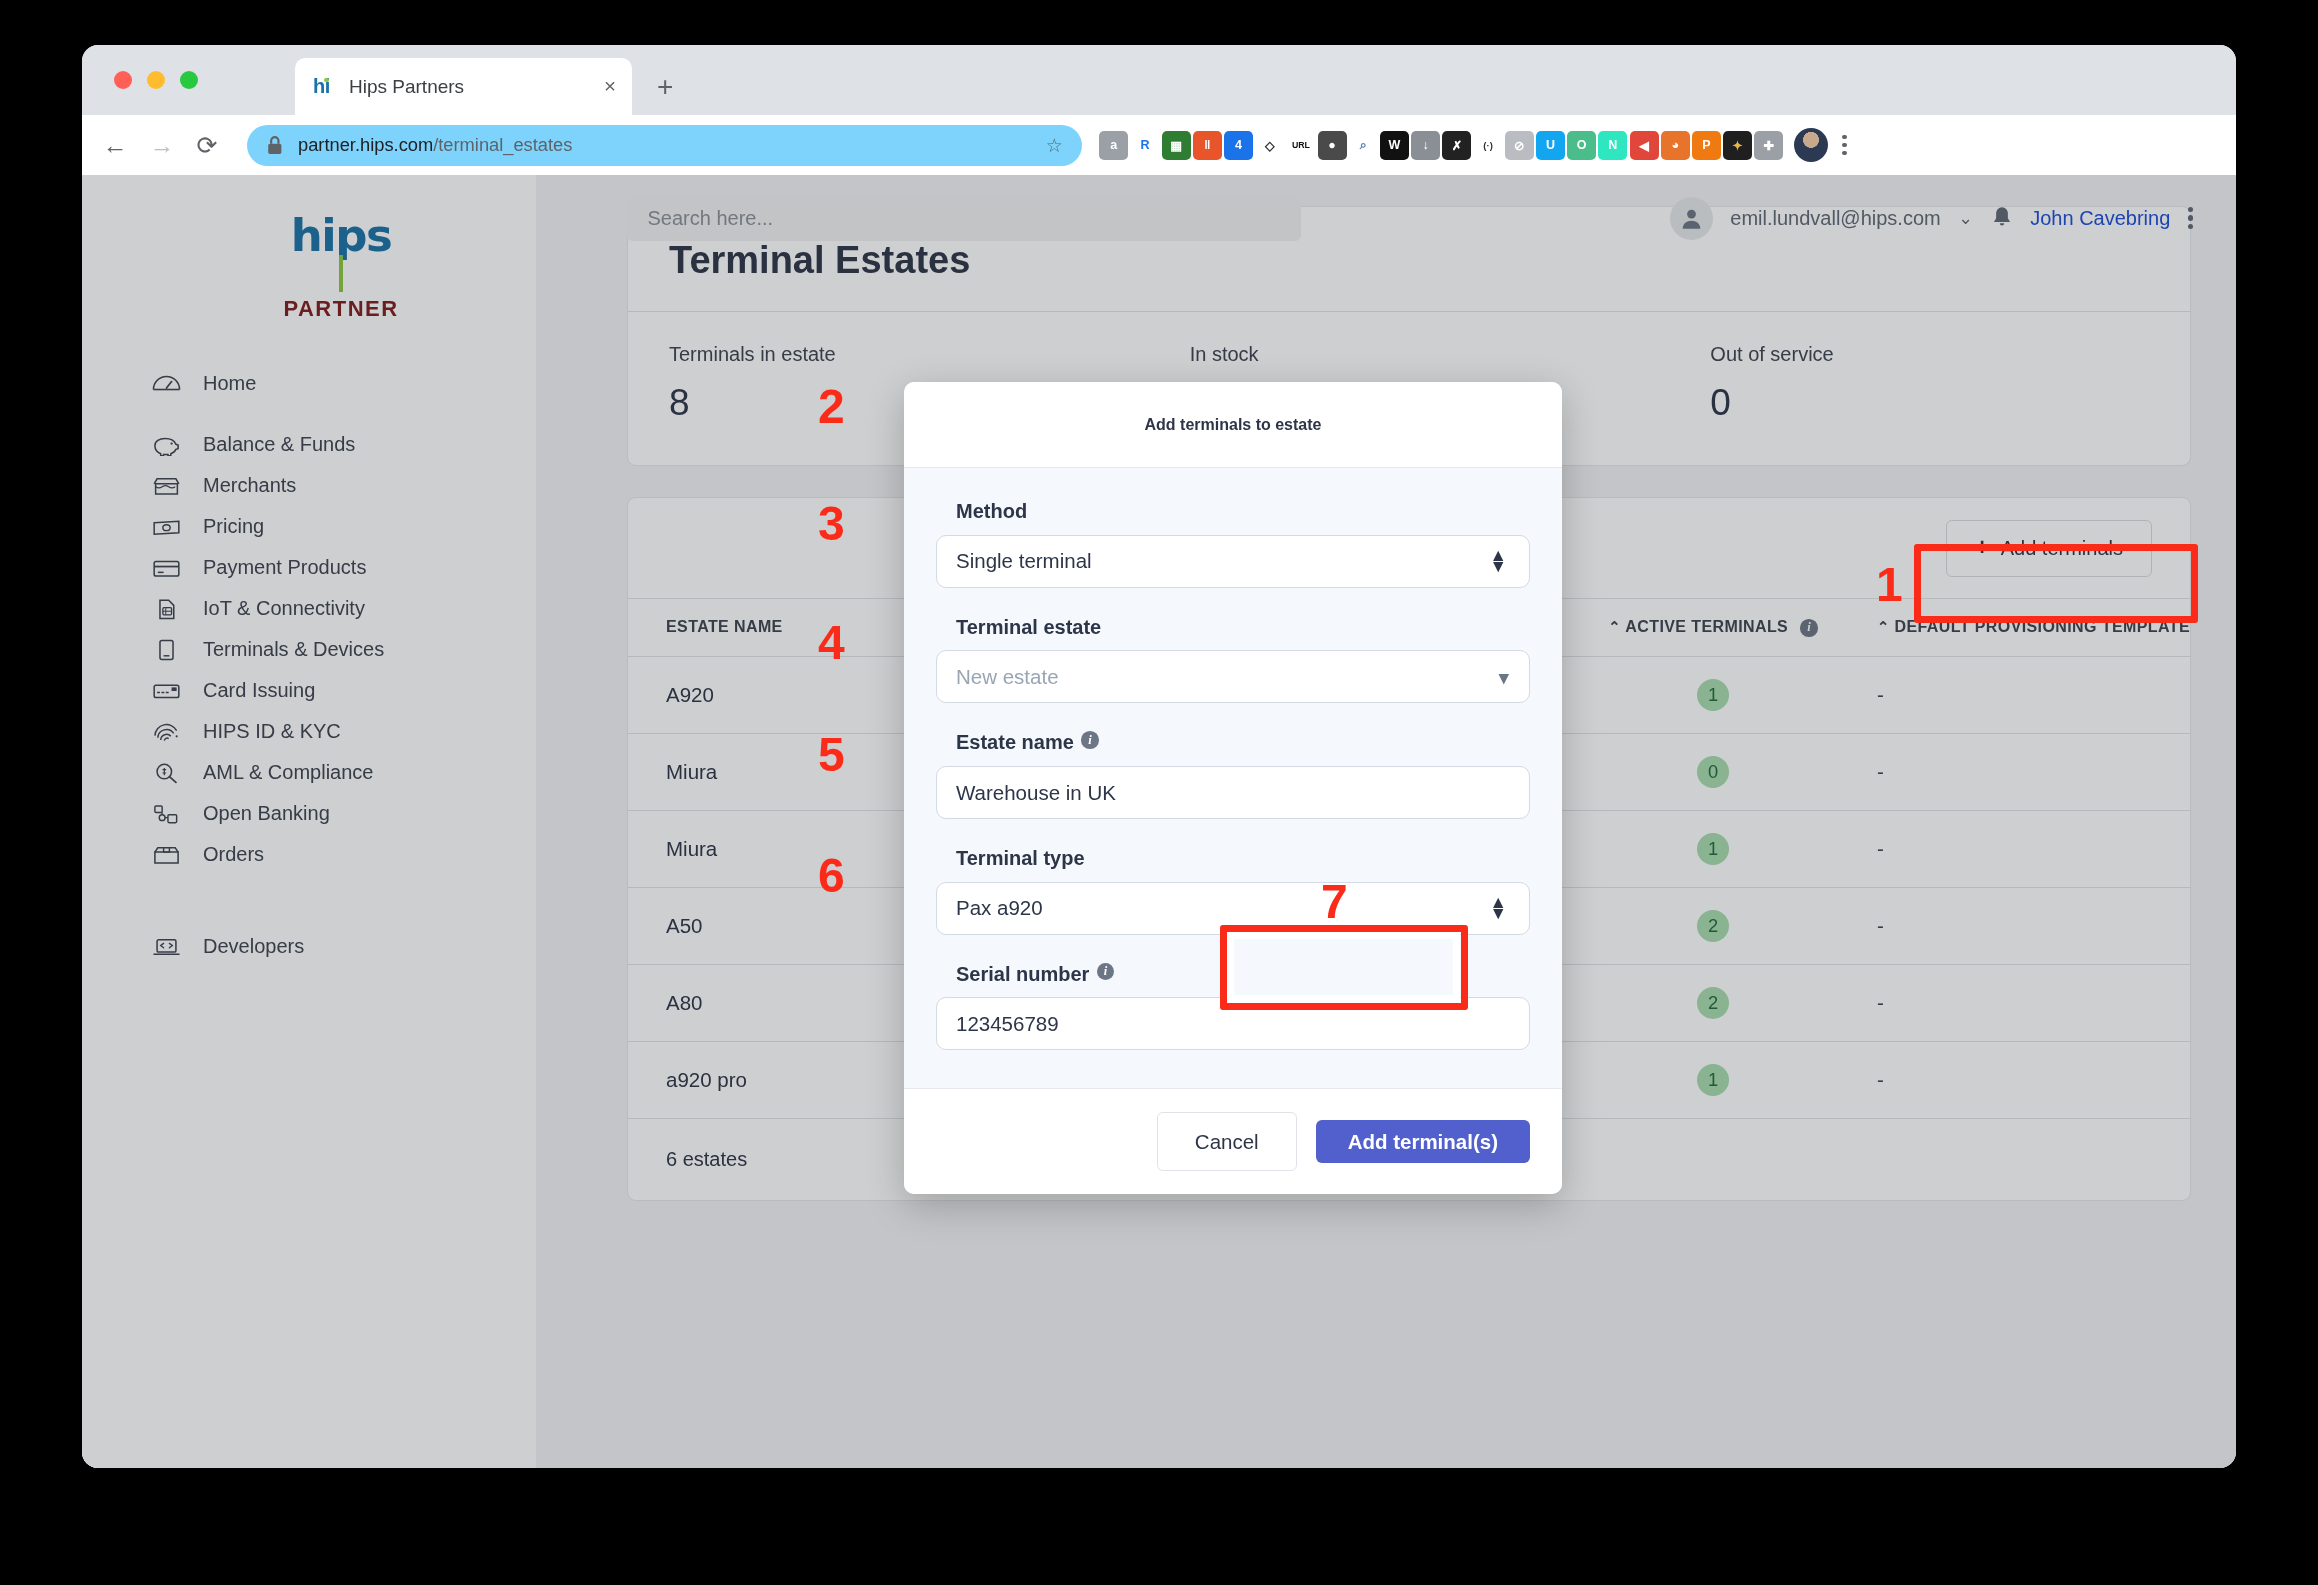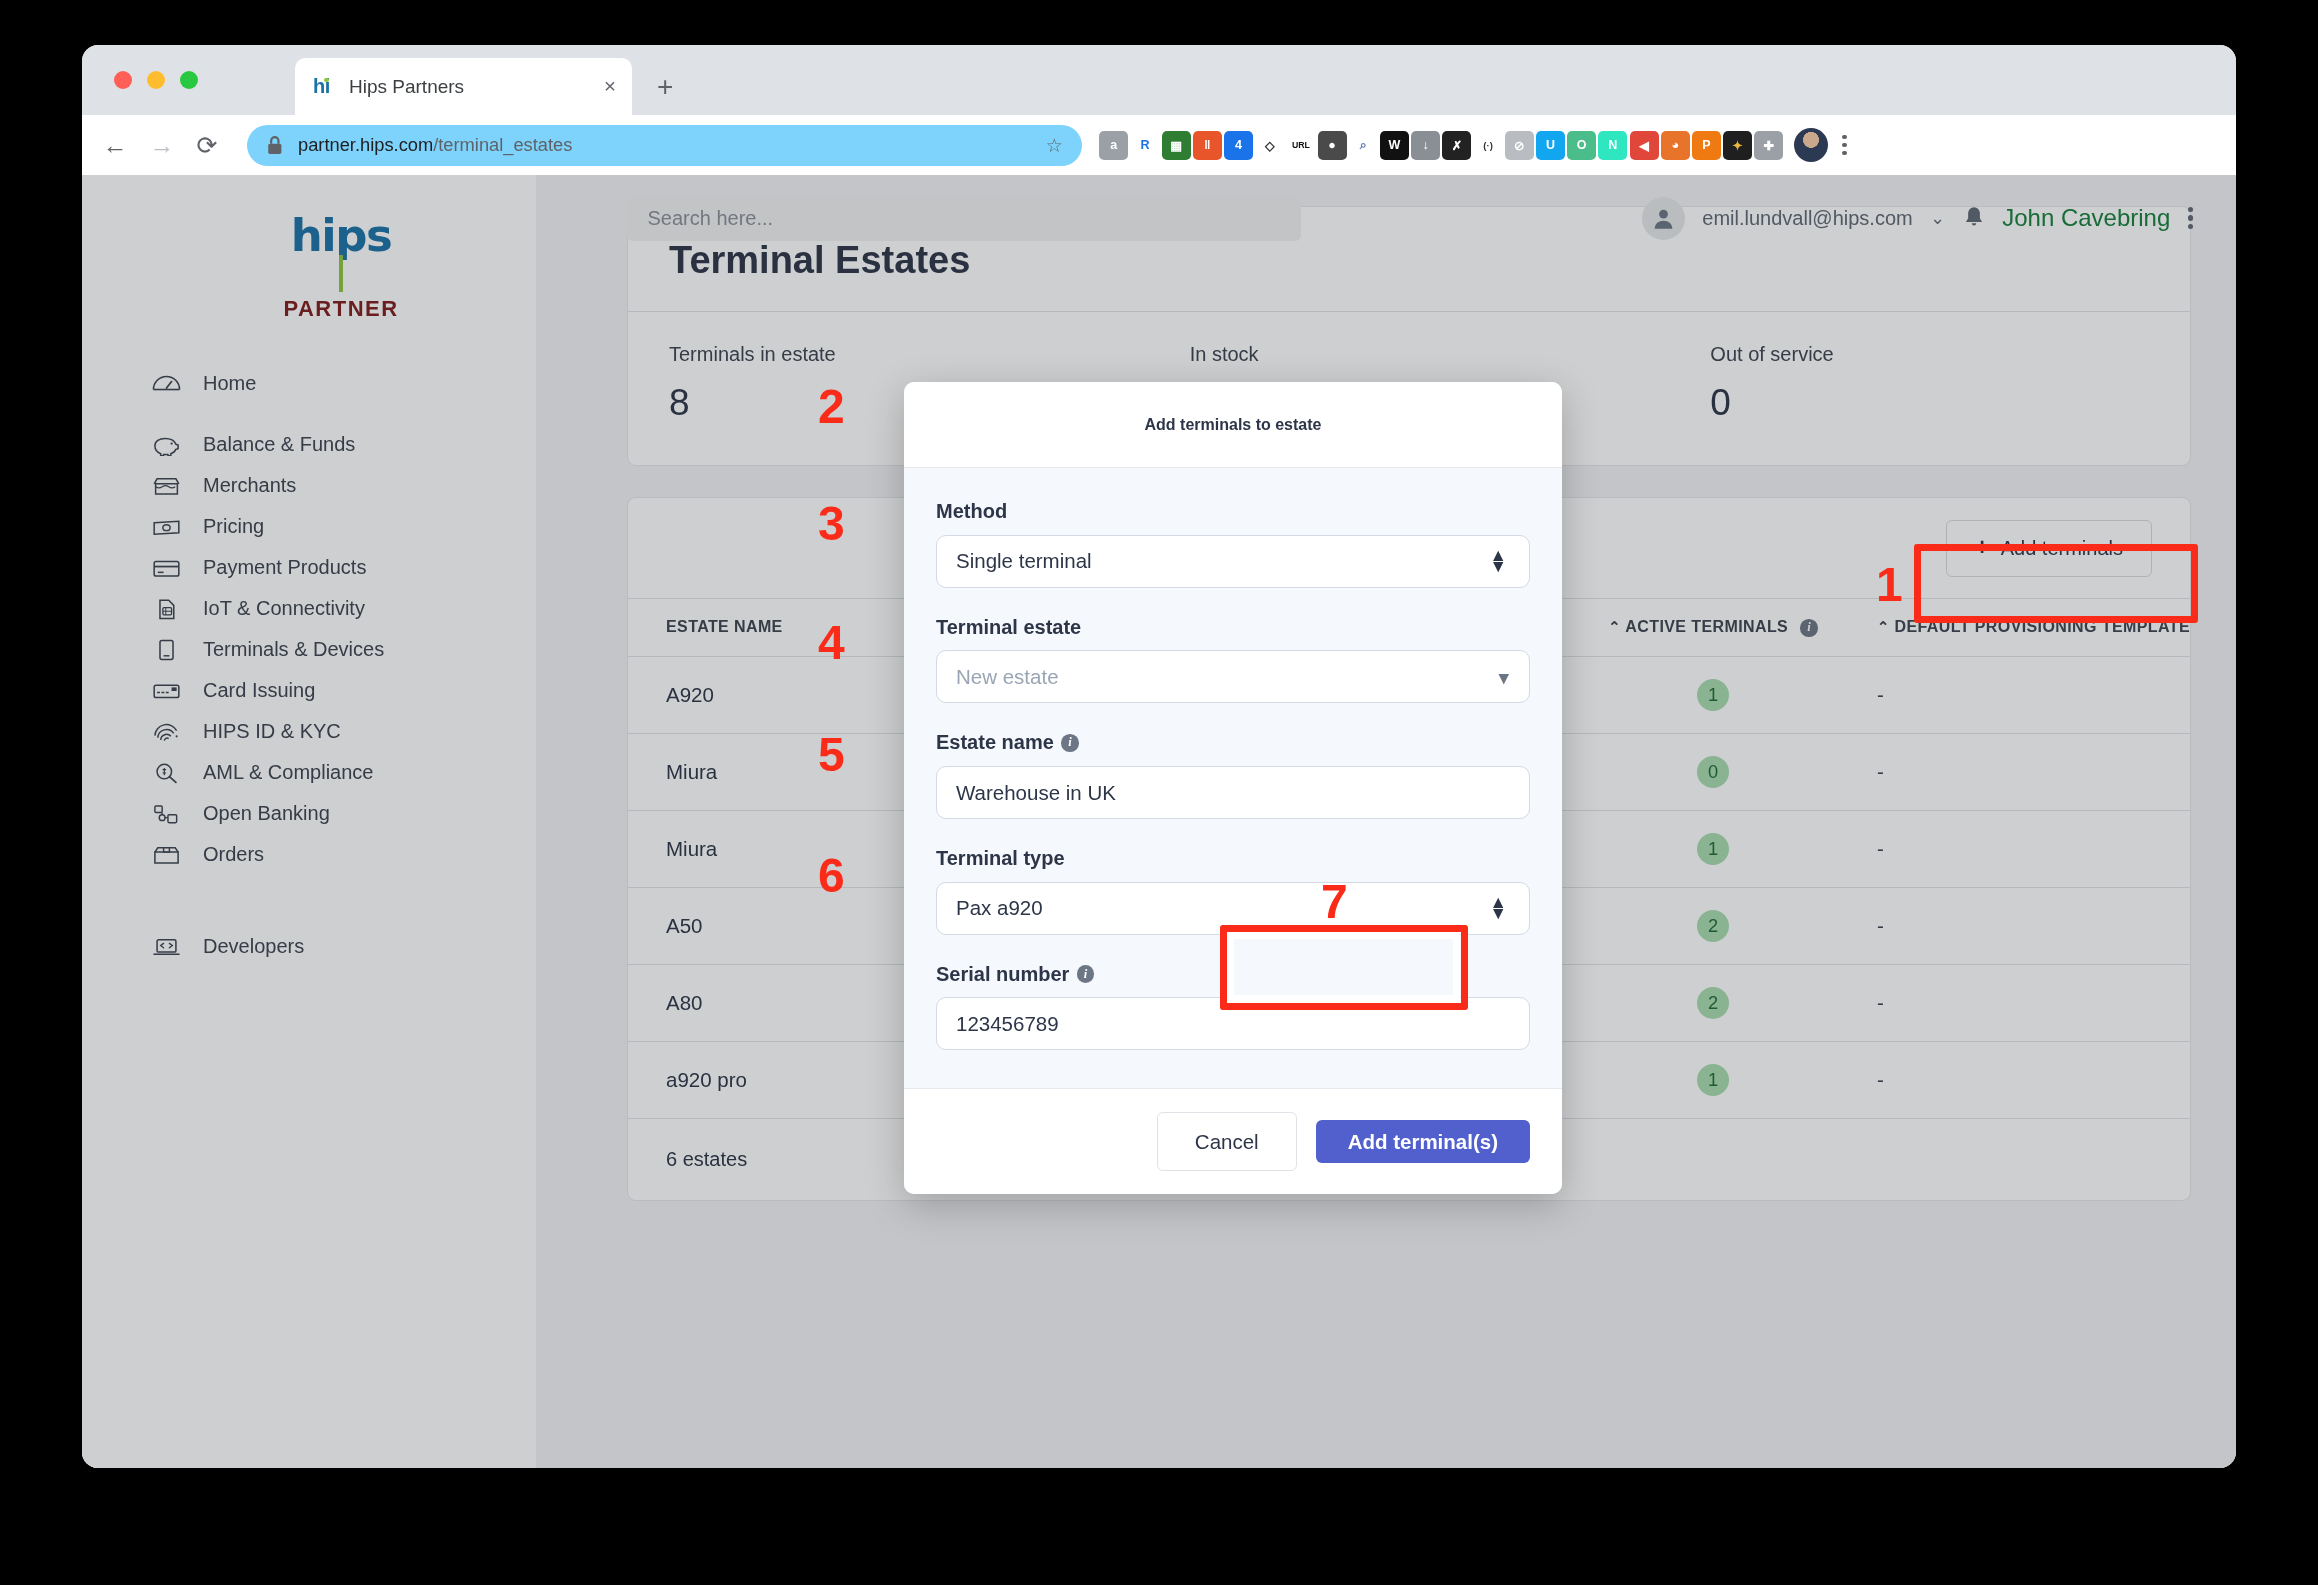--- a/index.html
+++ b/index.html
@@ -178,21 +178,21 @@
   #search-box {
     flex:0 0 674px; height:45px; background:#f0f1f3; border-radius:5.9px;
     display:flex; align-items:center; padding:0 20.5px;
     font-size:20px; color:#8a9099;
   }
   #topbar-right { margin-left:auto; display:flex; align-items:center; gap:17.6px; }
   #user-avatar { width:43px;height:43px;border-radius:50%;background:#e6e8ea;
      display:flex;align-items:center;justify-content:center; }
   #user-email { font-size:20px; color:#5f6875; }
   .chev { font-size:17.6px; color:#5f6875; }
-  #user-name { font-size:24px; color:#15803d; }
+  #user-name { font-size:20px; color:#1d4ed8; }
   #kebab { display:flex; flex-direction:column; gap:3.7px; }
   #kebab i { width:5.1px;height:5.1px;border-radius:50%;background:#5f6875;display:block; }
 
   
   #modal {
     position:absolute; z-index:60;
     left:822px; top:207px;
     width:658px; height:812px;
     background:#fff;
     border-radius:10.3px;
@@ -203,21 +203,21 @@
   #modal-header {
     height:86px; display:flex; align-items:center; justify-content:center;
     border-bottom:0.7px solid #e6e9ee; background:#fff;
   }
   #modal-title { font-size:16px; font-weight:700; color:#2d3648; }
   #modal-body { flex:1; background:#f5f8fc; padding:32px 32px 29px 32px; }
   .field { margin-bottom:28px; }
   .field:last-child { margin-bottom:0; }
   .field-label {
     font-size:20px; font-weight:700; color:#2d3648; margin-bottom:11.7px;
-    display:flex; align-items:center;
+    display:flex; align-items:flex-start;margin-left:20px;
   }
   .control {
     position:relative; height:53px; background:#fff;
     border:0.7px solid #d3dae3; border-radius:10px;
     display:flex; align-items:center; padding:0 19px;
     font-size:20.5px; color:#2d3648;
   }
   .control.placeholder-val { color:#9aa5b4; }
   .control .sel-arrows {
     position:absolute; right:22px; top:50%; transform:translateY(-50%);

